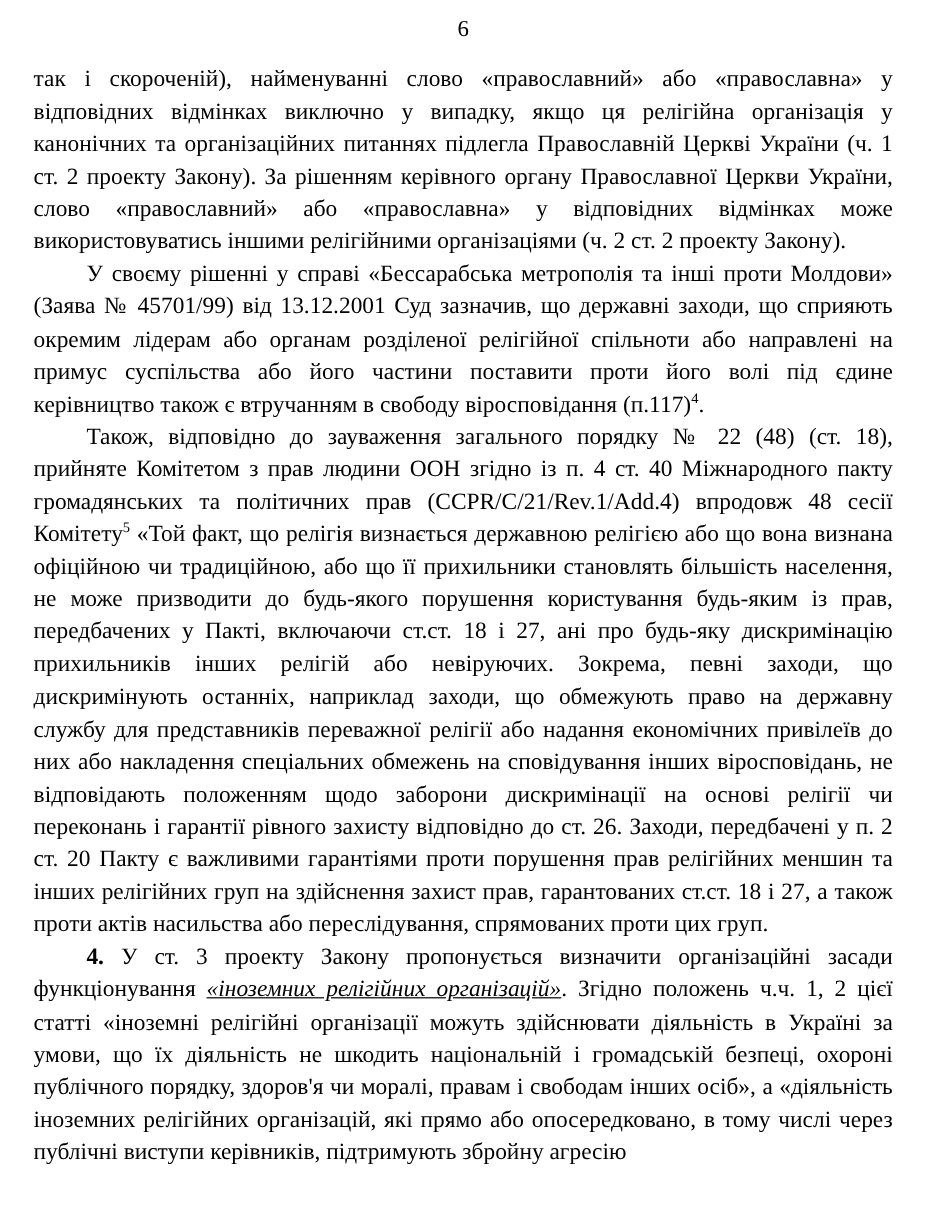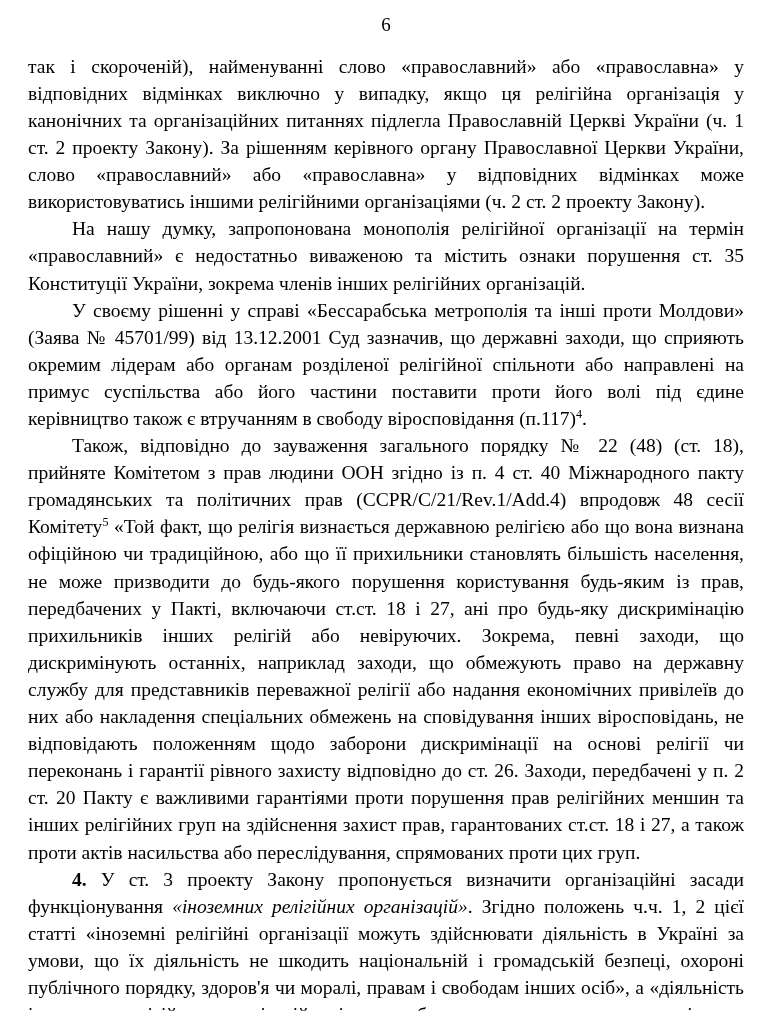--- a/index.html
+++ b/index.html
@@ -40,38 +40,38 @@
     text-indent: 0;
   }
   .para.indent {
     text-indent: 44px;
   }
   .para + .para {
     margin-top: 0;
   }
   .ital {
     font-style: italic;
+    text-decoration: underline;
   }
   sup {
     font-size: 0.62em;
     vertical-align: super;
     line-height: 0;
   }
   .bold {
     font-weight: bold;
   }
 </style>
 </head>
 <body>
 
 <div class="page">
 
   <div class="page-number">6</div>
 
   <div class="body-text" id="body-container">
       <div class="para"><span>так і скороченій), найменуванні слово «православний» або «православна» у відповідних відмінках виключно у випадку, якщо ця релігійна організація у канонічних та організаційних питаннях підлегла Православній Церкві України (ч. 1 ст. 2 проекту Закону). За рішенням керівного органу Православної Церкви України, слово «православний» або «православна» у відповідних відмінках може використовуватись іншими релігійними організаціями (ч. 2 ст. 2 проекту Закону).</span></div>
-      <div class="para indent"><span>На нашу думку, запропонована монополія релігійної організації на термін «православний» є недостатньо виваженою та містить ознаки порушення ст. 35 Конституції України, зокрема членів інших релігійних організацій.</span></div>
       <div class="para indent"><span>У своєму рішенні у справі «Бессарабська метрополія та інші проти Молдови» (Заява № 45701/99) від 13.12.2001 Суд зазначив, що державні заходи, що сприяють окремим лідерам або органам розділеної релігійної спільноти або направлені на примус суспільства або його частини поставити проти його волі під єдине керівництво також є втручанням в свободу віросповідання (п.117)</span><sup>4</sup><span>.</span></div>
       <div class="para indent"><span>Також, відповідно до зауваження загального порядку № 22 (48) (ст. 18), прийняте Комітетом з прав людини ООН згідно із п. 4 ст. 40 Міжнародного пакту громадянських та політичних прав (CCPR/C/21/Rev.1/Add.4) впродовж 48 сесії Комітету</span><sup>5</sup><span> «Той факт, що релігія визнається державною релігією або що вона визнана офіційною чи традиційною, або що її прихильники становлять більшість населення, не може призводити до будь-якого порушення користування будь-яким із прав, передбачених у Пакті, включаючи ст.ст. 18 і 27, ані про будь-яку дискримінацію прихильників інших релігій або невіруючих. Зокрема, певні заходи, що дискримінують останніх, наприклад заходи, що обмежують право на державну службу для представників переважної релігії або надання економічних привілеїв до них або накладення спеціальних обмежень на сповідування інших віросповідань, не відповідають положенням щодо заборони дискримінації на основі релігії чи переконань і гарантії рівного захисту відповідно до ст. 26. Заходи, передбачені у п. 2 ст. 20 Пакту є важливими гарантіями проти порушення прав релігійних меншин та інших релігійних груп на здійснення захист прав, гарантованих ст.ст. 18 і 27, а також проти актів насильства або переслідування, спрямованих проти цих груп.</span></div>
       <div class="para indent"><span class="bold">4.</span><span> У ст. 3 проекту Закону пропонується визначити організаційні засади функціонування </span><span class="ital">«іноземних релігійних організацій»</span><span>. Згідно положень ч.ч. 1, 2 цієї статті «іноземні релігійні організації можуть здійснювати діяльність в Україні за умови, що їх діяльність не шкодить національній і громадській безпеці, охороні публічного порядку, здоров'я чи моралі, правам і свободам інших осіб», а «діяльність іноземних релігійних організацій, які прямо або опосередковано, в тому числі через публічні виступи керівників, підтримують збройну агресію</span></div>
     </div>
 
 </div>
 
 </body></html>

